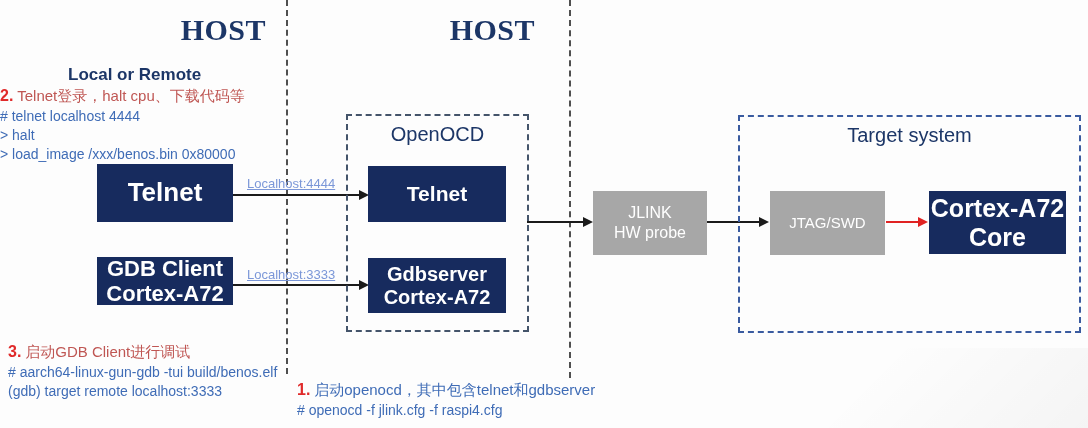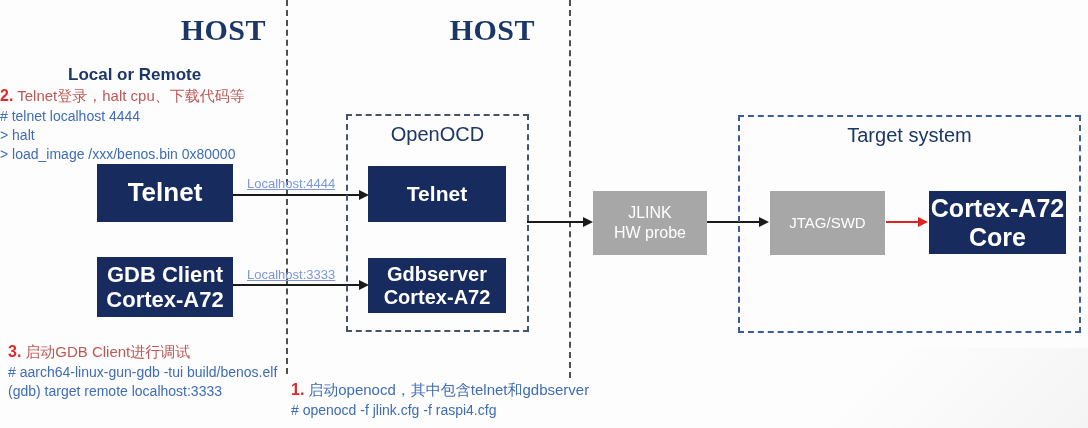--- a/index.html
+++ b/index.html
@@ -54,21 +54,21 @@
   <div class="ann" style="left:0; top:85px;">
     <div><span class="num">2.</span> <span class="head-red">Telnet登录，halt cpu、下载代码等</span></div>
     <div># telnet localhost 4444</div>
     <div>&gt; halt</div>
     <div>&gt; load_image /xxx/benos.bin 0x80000</div>
   </div>
 
   <div class="navy-box" style="left:97px; top:164px; width:136px; height:58px; font-size:26px;">
     <span>Telnet</span>
   </div>
-  <div class="navy-box" style="left:97px; top:257px; width:136px; height:60px; font-size:22px;">
+  <div class="navy-box" style="left:97px; top:257px; width:136px; height:48px; font-size:22px;">
     <span>GDB Client</span>
     <span>Cortex-A72</span>
   </div>
 
   <div class="port-label" style="left:247px; top:176px;">Localhost:4444</div>
   <div class="arrow black" style="left:233px; top:189px; width:136px;">
       <span class="shaft"></span>
       <span class="head"></span>
     </div>
 
@@ -88,21 +88,21 @@
     <div class="group-label">OpenOCD</div>
   </div>
   <div class="navy-box" style="left:368px; top:166px; width:138px; height:56px; font-size:21px;">
     <span>Telnet</span>
   </div>
   <div class="navy-box" style="left:368px; top:258px; width:138px; height:55px; font-size:20px;">
     <span>Gdbserver</span>
     <span>Cortex-A72</span>
   </div>
 
-  <div class="ann" style="left:291px; top:379px;">
+  <div class="ann" style="left:297px; top:379px;">
     <div><span class="num">1.</span> <span class="head-blue">启动openocd，其中包含telnet和gdbserver</span></div>
     <div># openocd -f jlink.cfg -f raspi4.cfg</div>
   </div>
 
   <div class="arrow black" style="left:527px; top:216px; width:66px;">
       <span class="shaft"></span>
       <span class="head"></span>
     </div>
 
   <div class="gray-box" style="left:593px; top:191px; width:114px; height:64px; font-size:16px;">

